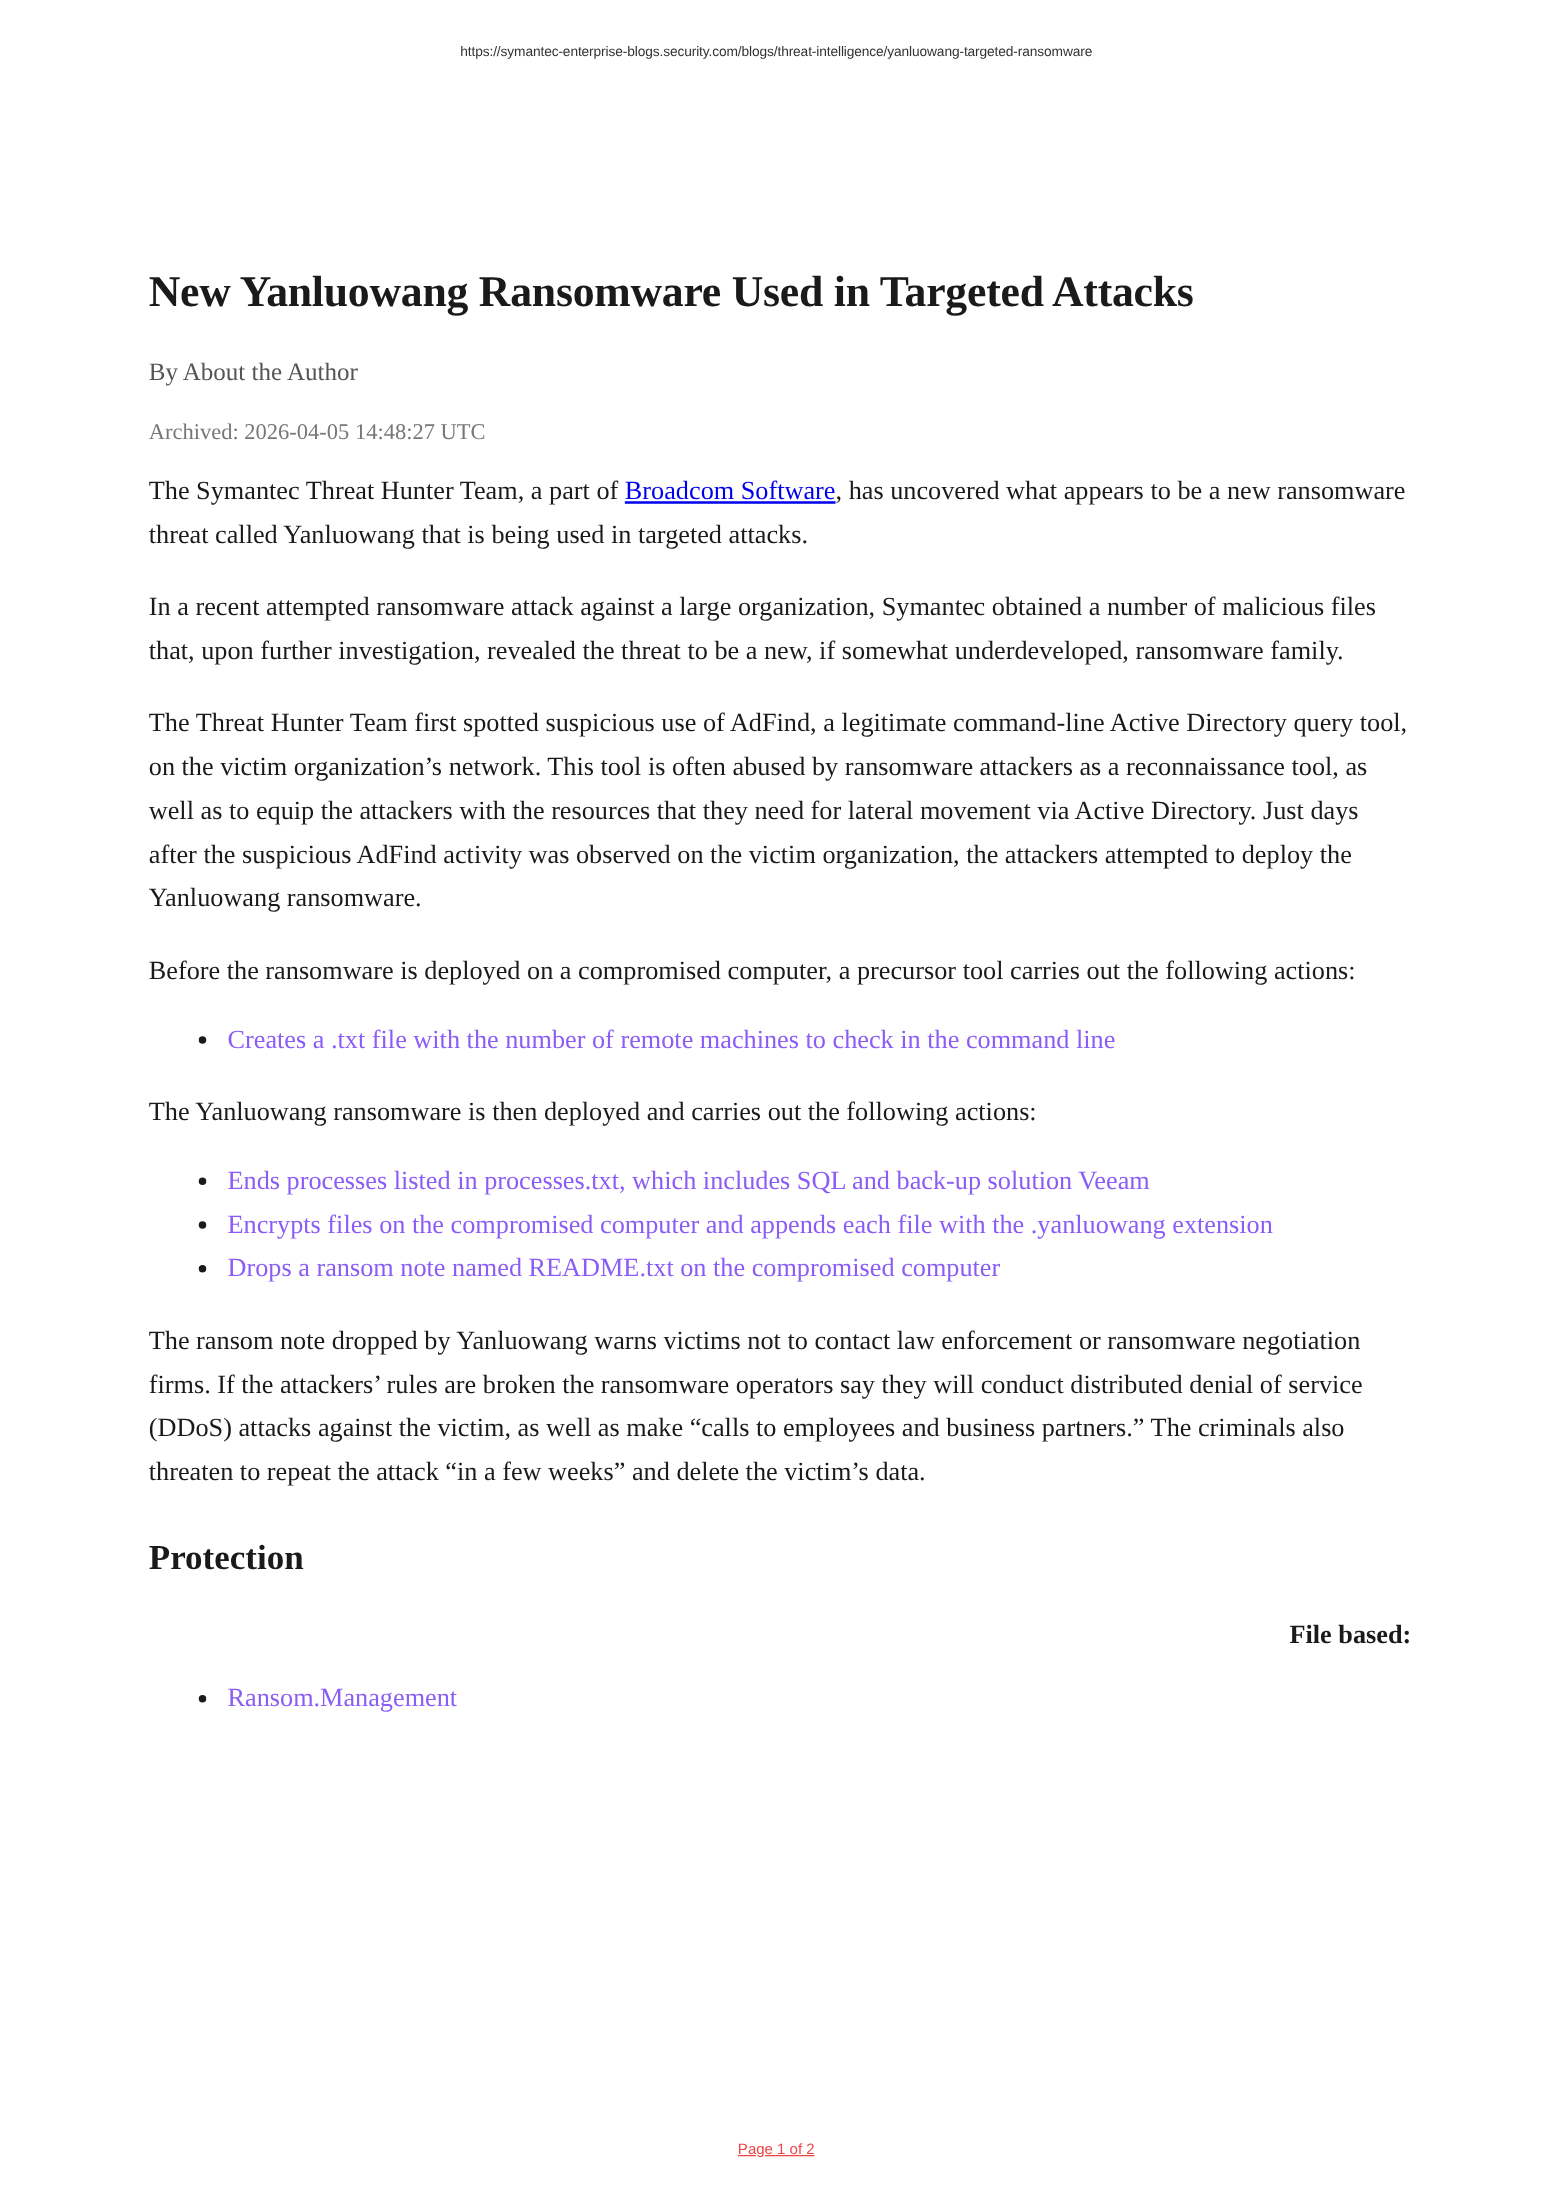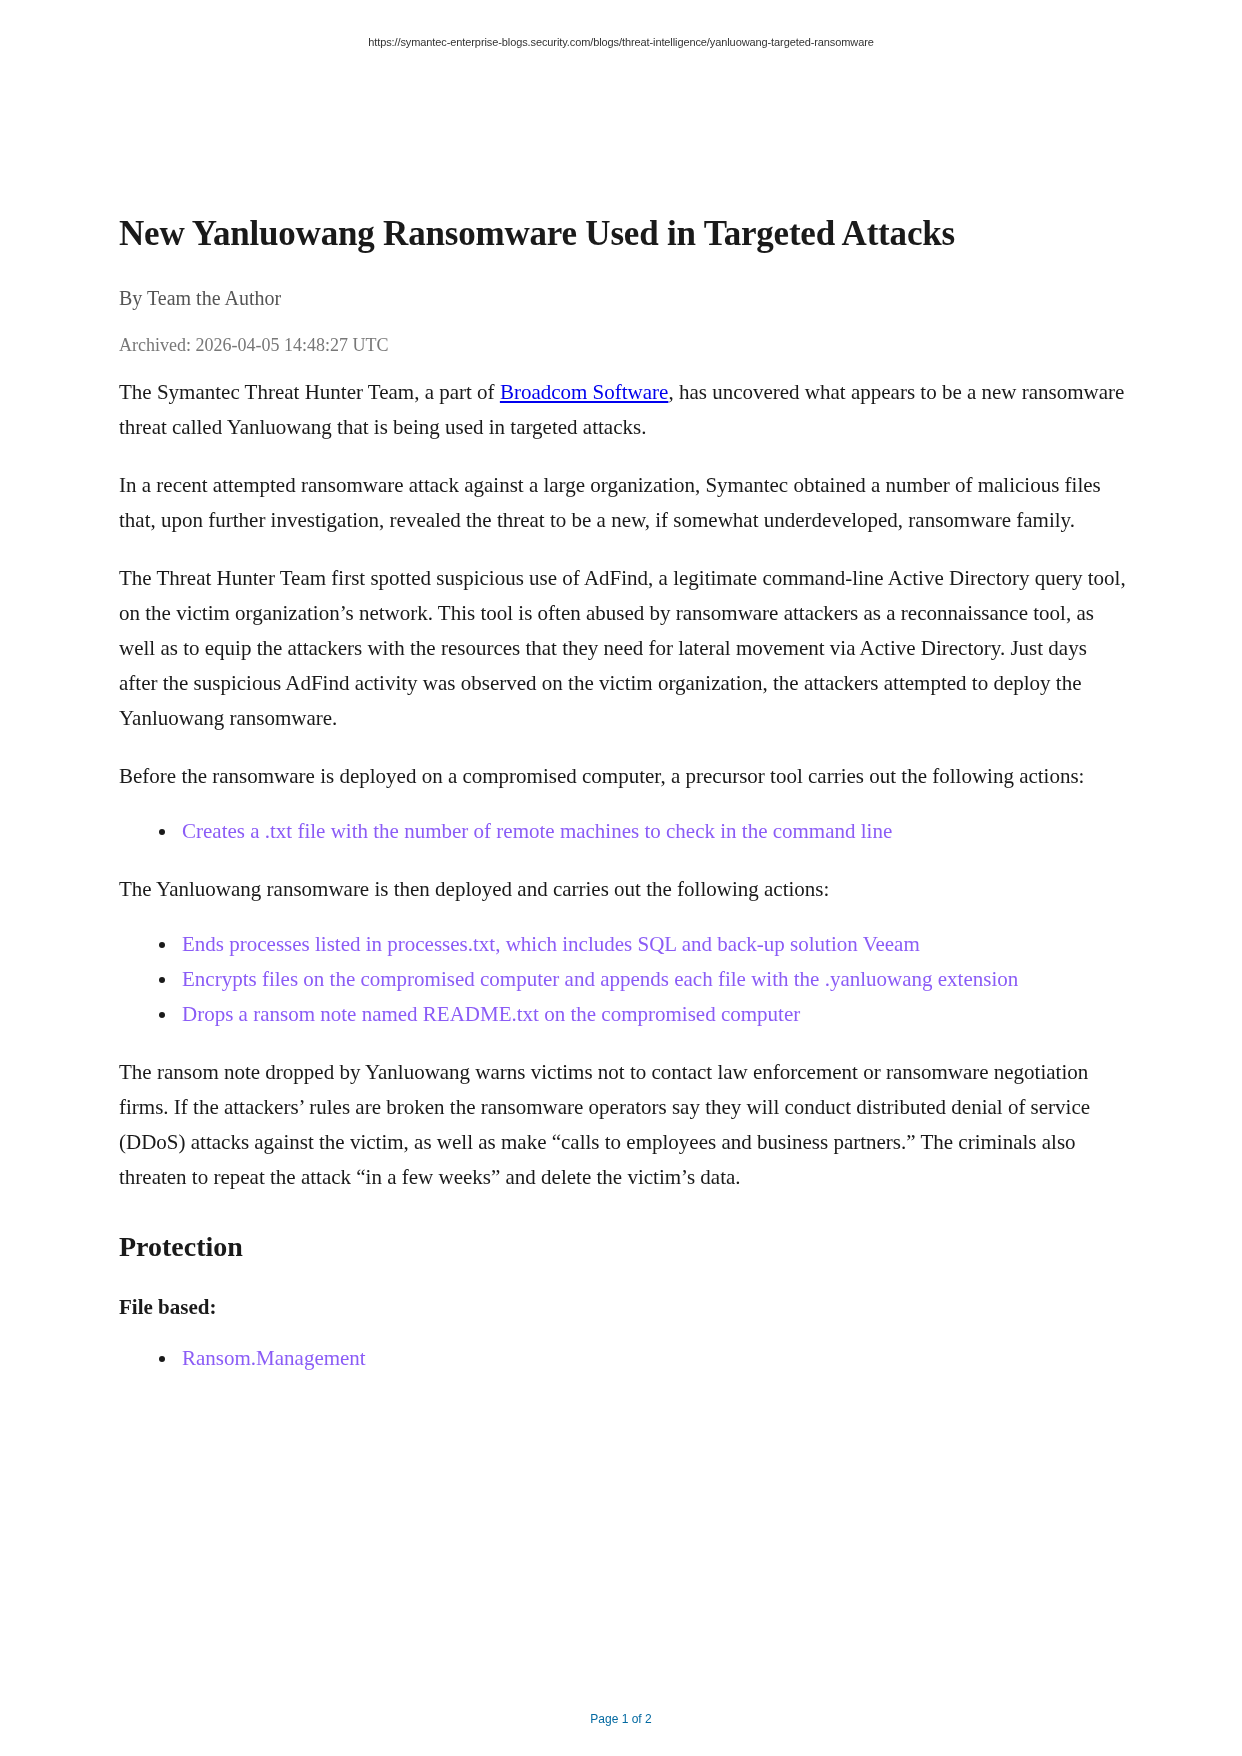--- a/index.html
+++ b/index.html
@@ -87,40 +87,42 @@
     font-weight: bold;
     line-height: 36px;
     color: #1a1a1a;
   }
   h3.subsection {
     margin: 28px 0 0 0;
     font-size: 21px;
     font-weight: bold;
     line-height: 28px;
     color: #1a1a1a;
+    text-align: right;
   }
   .page-footer {
     position: absolute;
     top: 1712px;
     left: 0;
     width: 1242px;
     text-align: center;
     font-family: "Liberation Sans", sans-serif;
     font-size: 12px;
-    color: #0369a1;
+    color: #ef4444;
+    text-decoration: underline;
   }
 </style>
 </head>
 <body>
 
 <div class="page-url">https://symantec-enterprise-blogs.security.com/blogs/threat-intelligence/yanluowang-targeted-ransomware</div>
 
 <article class="article">
   <h1 class="title">New Yanluowang Ransomware Used in Targeted Attacks</h1>
-  <div class="byline">By Team the Author</div>
+  <div class="byline">By About the Author</div>
   <div class="archived">Archived: 2026-04-05 14:48:27 UTC</div>
 
   <p class="body p-first"><span>The Symantec Threat Hunter Team, a part of </span><a class="inline-link" href="#">Broadcom Software</a><span>, has uncovered what appears to be a new ransomware threat called Yanluowang that is being used in targeted attacks.</span></p>
 
   <p class="body gap">In a recent attempted ransomware attack against a large organization, Symantec obtained a number of malicious files that, upon further investigation, revealed the threat to be a new, if somewhat underdeveloped, ransomware family.</p>
   <p class="body gap">The Threat Hunter Team first spotted suspicious use of AdFind, a legitimate command-line Active Directory query tool, on the victim organization’s network. This tool is often abused by ransomware attackers as a reconnaissance tool, as well as to equip the attackers with the resources that they need for lateral movement via Active Directory. Just days after the suspicious AdFind activity was observed on the victim organization, the attackers attempted to deploy the Yanluowang ransomware.</p>
   <p class="body gap">Before the ransomware is deployed on a compromised computer, a precursor tool carries out the following actions:</p>
 
   <ul class="bullets">
     <li>Creates a .txt file with the number of remote machines to check in the command line</li>

